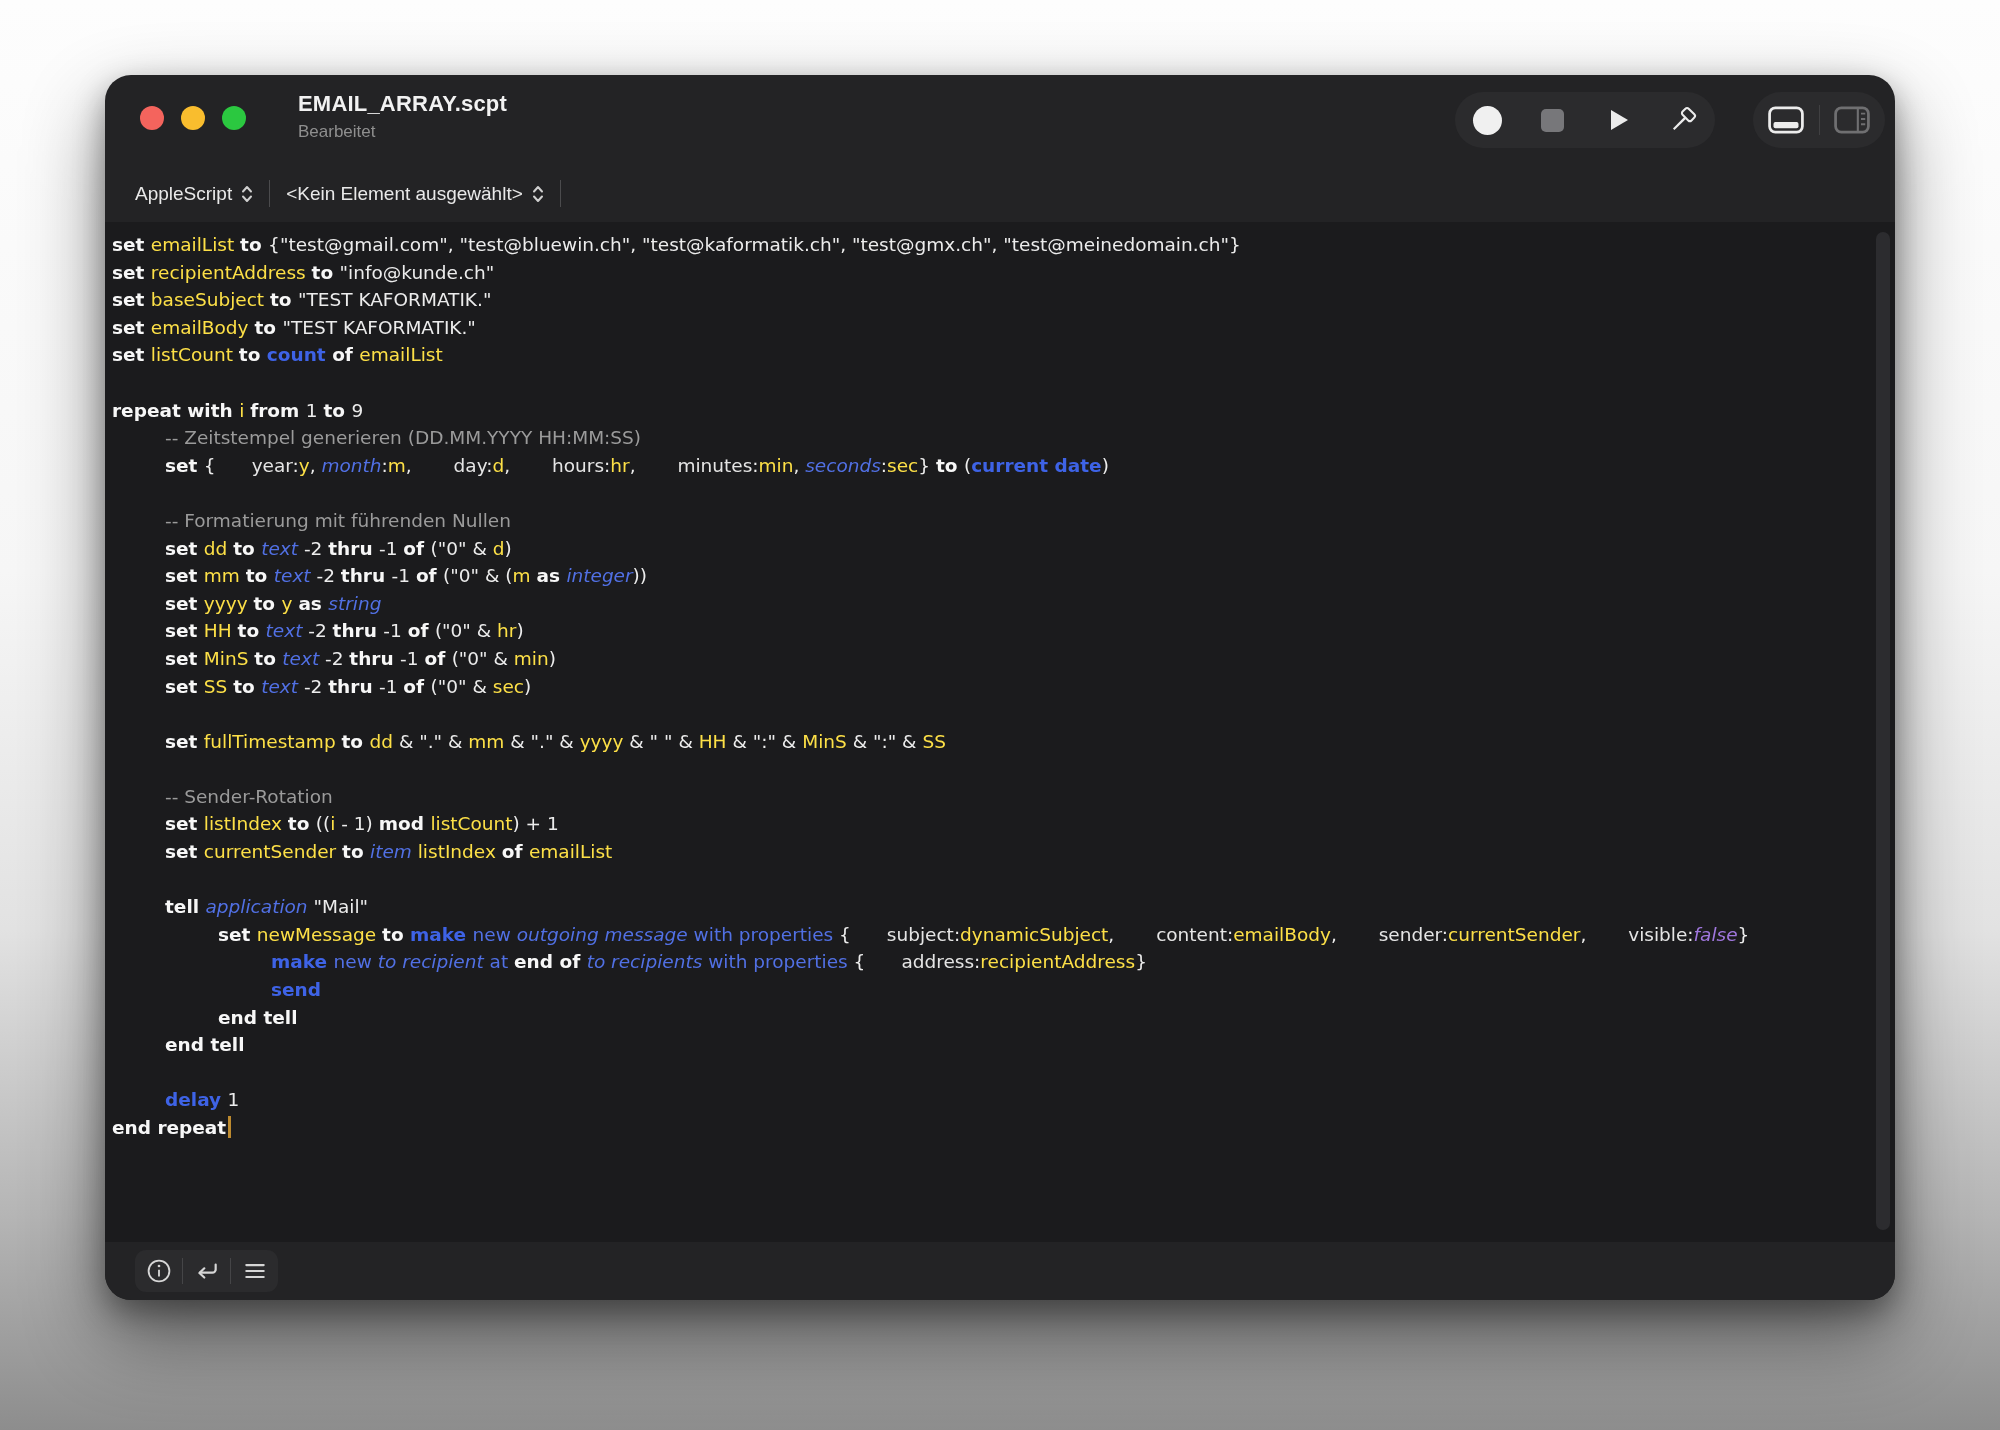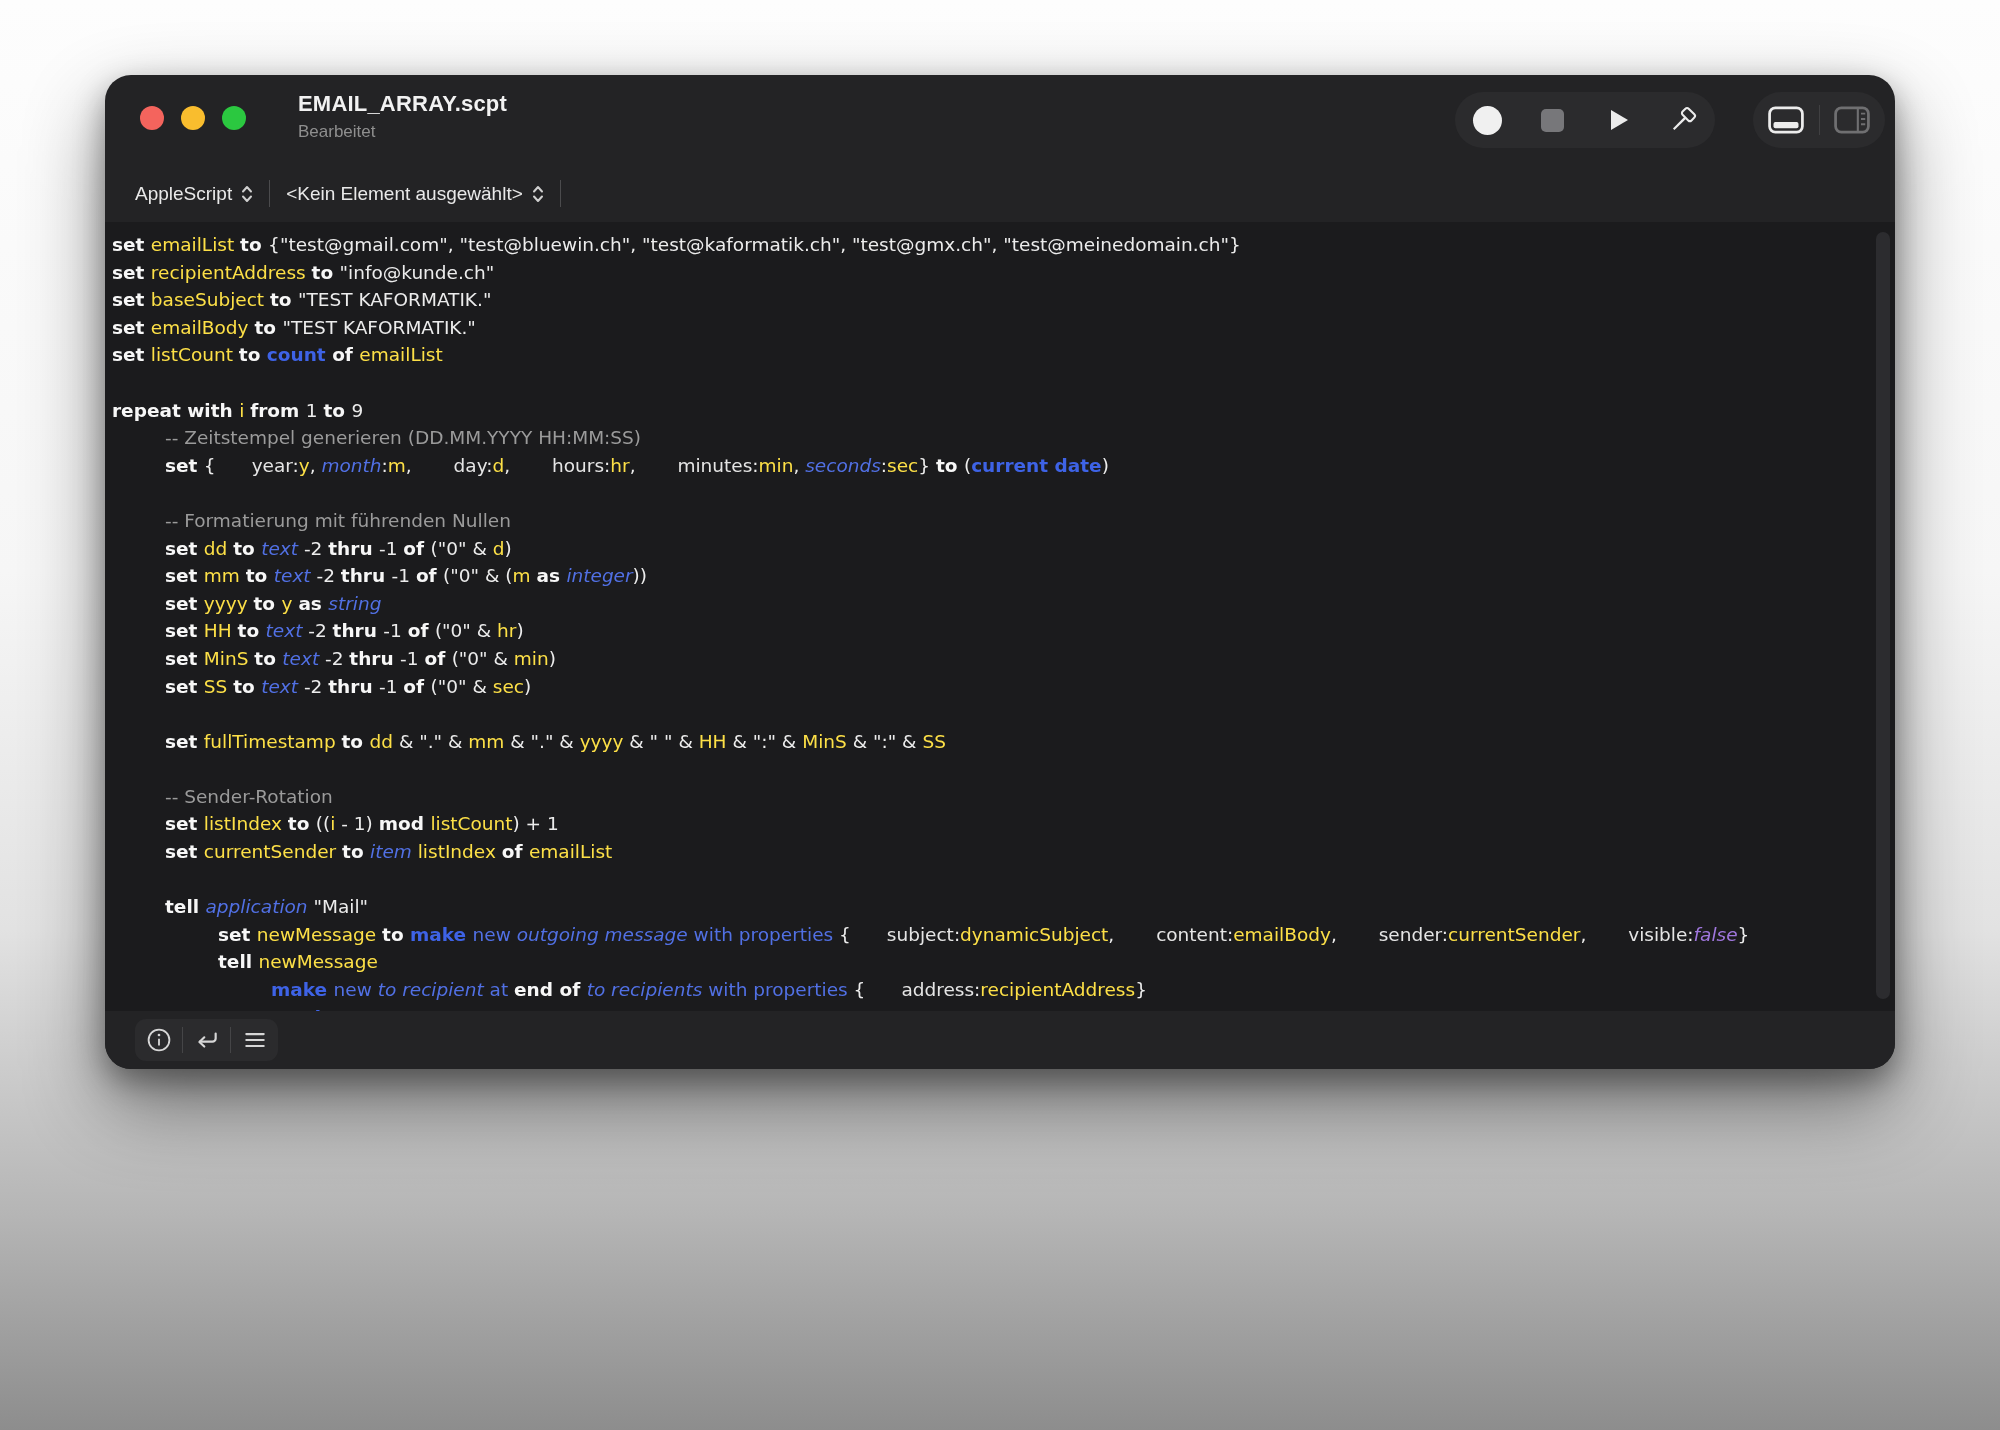--- a/index.html
+++ b/index.html
@@ -3,21 +3,21 @@
 <meta charset="utf-8">
 <style>
   * { box-sizing: border-box; }
   html,body { margin:0; padding:0; }
   .desktop {
     position:relative; width:2000px; height:1430px; overflow:hidden;
     background: linear-gradient(180deg, #fdfdfd 0%, #f6f6f6 40%, #e2e2e2 65%, #b5b5b5 85%, #8d8d8d 100%);
     font-family:"Liberation Sans", sans-serif;
   }
   .window {
-    position:absolute; left:105px; top:75px; width:1790px; height:994px;
+    position:absolute; left:105px; top:75px; width:1790px; height:1225px;
     background:#232325; border-radius:26px; overflow:hidden;
     box-shadow: 0 35px 80px rgba(0,0,0,0.45), 0 12px 30px rgba(0,0,0,0.35);
     display:flex; flex-direction:column;
   }
   
   .titlebar { position:relative; height:90px; flex:0 0 auto; }
   .lights { position:absolute; left:35px; top:31px; display:flex; gap:17px; }
   .light { width:24px; height:24px; border-radius:50%; }
   .light.red    { background:#f4645d; }
   .light.yellow { background:#f9bd2e; }
@@ -186,21 +186,20 @@
           <div class="code-line" style="padding-left: 53px;"><span class="tk-kw">set </span><span class="tk-var">SS </span><span class="tk-kw">to </span><span class="tk-cls">text </span><span class="tk-pl">-2 </span><span class="tk-kw">thru </span><span class="tk-pl">-1 </span><span class="tk-kw">of </span><span class="tk-pl">(</span><span class="tk-str">"0"</span><span class="tk-pl"> &amp; </span><span class="tk-var">sec</span><span class="tk-pl">)</span></div>
           <div class="code-line">&nbsp;</div>
           <div class="code-line" style="padding-left: 53px;"><span class="tk-kw">set </span><span class="tk-var">fullTimestamp </span><span class="tk-kw">to </span><span class="tk-var">dd</span><span class="tk-pl"> &amp; </span><span class="tk-str">"."</span><span class="tk-pl"> &amp; </span><span class="tk-var">mm</span><span class="tk-pl"> &amp; </span><span class="tk-str">"."</span><span class="tk-pl"> &amp; </span><span class="tk-var">yyyy</span><span class="tk-pl"> &amp; </span><span class="tk-str">" "</span><span class="tk-pl"> &amp; </span><span class="tk-var">HH</span><span class="tk-pl"> &amp; </span><span class="tk-str">":"</span><span class="tk-pl"> &amp; </span><span class="tk-var">MinS</span><span class="tk-pl"> &amp; </span><span class="tk-str">":"</span><span class="tk-pl"> &amp; </span><span class="tk-var">SS</span></div>
           <div class="code-line">&nbsp;</div>
           <div class="code-line" style="padding-left: 53px;"><span class="tk-cmt">-- Sender-Rotation</span></div>
           <div class="code-line" style="padding-left: 53px;"><span class="tk-kw">set </span><span class="tk-var">listIndex </span><span class="tk-kw">to </span><span class="tk-pl">((</span><span class="tk-var">i</span><span class="tk-pl"> - 1) </span><span class="tk-kw">mod </span><span class="tk-var">listCount</span><span class="tk-pl">) + 1</span></div>
           <div class="code-line" style="padding-left: 53px;"><span class="tk-kw">set </span><span class="tk-var">currentSender </span><span class="tk-kw">to </span><span class="tk-cls">item </span><span class="tk-var">listIndex </span><span class="tk-kw">of </span><span class="tk-var">emailList</span></div>
           <div class="code-line">&nbsp;</div>
           <div class="code-line" style="padding-left: 53px;"><span class="tk-kw">tell </span><span class="tk-cls">application </span><span class="tk-str">"Mail"</span></div>
           <div class="code-line" style="padding-left: 106px;"><span class="tk-kw">set </span><span class="tk-var">newMessage </span><span class="tk-kw">to </span><span class="tk-cmd">make </span><span class="tk-blu">new </span><span class="tk-cls">outgoing message </span><span class="tk-blu">with properties </span><span class="tk-pl">{</span><span class="tk-prop">subject</span><span class="tk-pl">:</span><span class="tk-var">dynamicSubject</span><span class="tk-pl">, </span><span class="tk-prop">content</span><span class="tk-pl">:</span><span class="tk-var">emailBody</span><span class="tk-pl">, </span><span class="tk-prop">sender</span><span class="tk-pl">:</span><span class="tk-var">currentSender</span><span class="tk-pl">, </span><span class="tk-prop">visible</span><span class="tk-pl">:</span><span class="tk-fls">false</span><span class="tk-pl">}</span></div>
-          <div class="code-line" style="padding-left: 106px;"><span class="tk-kw">tell </span><span class="tk-var">newMessage</span></div>
           <div class="code-line" style="padding-left: 159px;"><span class="tk-cmd">make </span><span class="tk-blu">new </span><span class="tk-cls">to recipient </span><span class="tk-blu">at </span><span class="tk-kw">end of </span><span class="tk-cls">to recipients </span><span class="tk-blu">with properties </span><span class="tk-pl">{</span><span class="tk-prop">address</span><span class="tk-pl">:</span><span class="tk-var">recipientAddress</span><span class="tk-pl">}</span></div>
           <div class="code-line" style="padding-left: 159px;"><span class="tk-cmd">send</span></div>
           <div class="code-line" style="padding-left: 106px;"><span class="tk-kw">end tell</span></div>
           <div class="code-line" style="padding-left: 53px;"><span class="tk-kw">end tell</span></div>
           <div class="code-line">&nbsp;</div>
           <div class="code-line" style="padding-left: 53px;"><span class="tk-cmd">delay </span><span class="tk-pl">1</span></div>
           <div class="code-line" style="padding-left: 0px;"><span class="tk-kw">end repeat</span><span class="caret"></span></div>
         </div>
       <div class="scroll-thumb"></div>
     </div>

